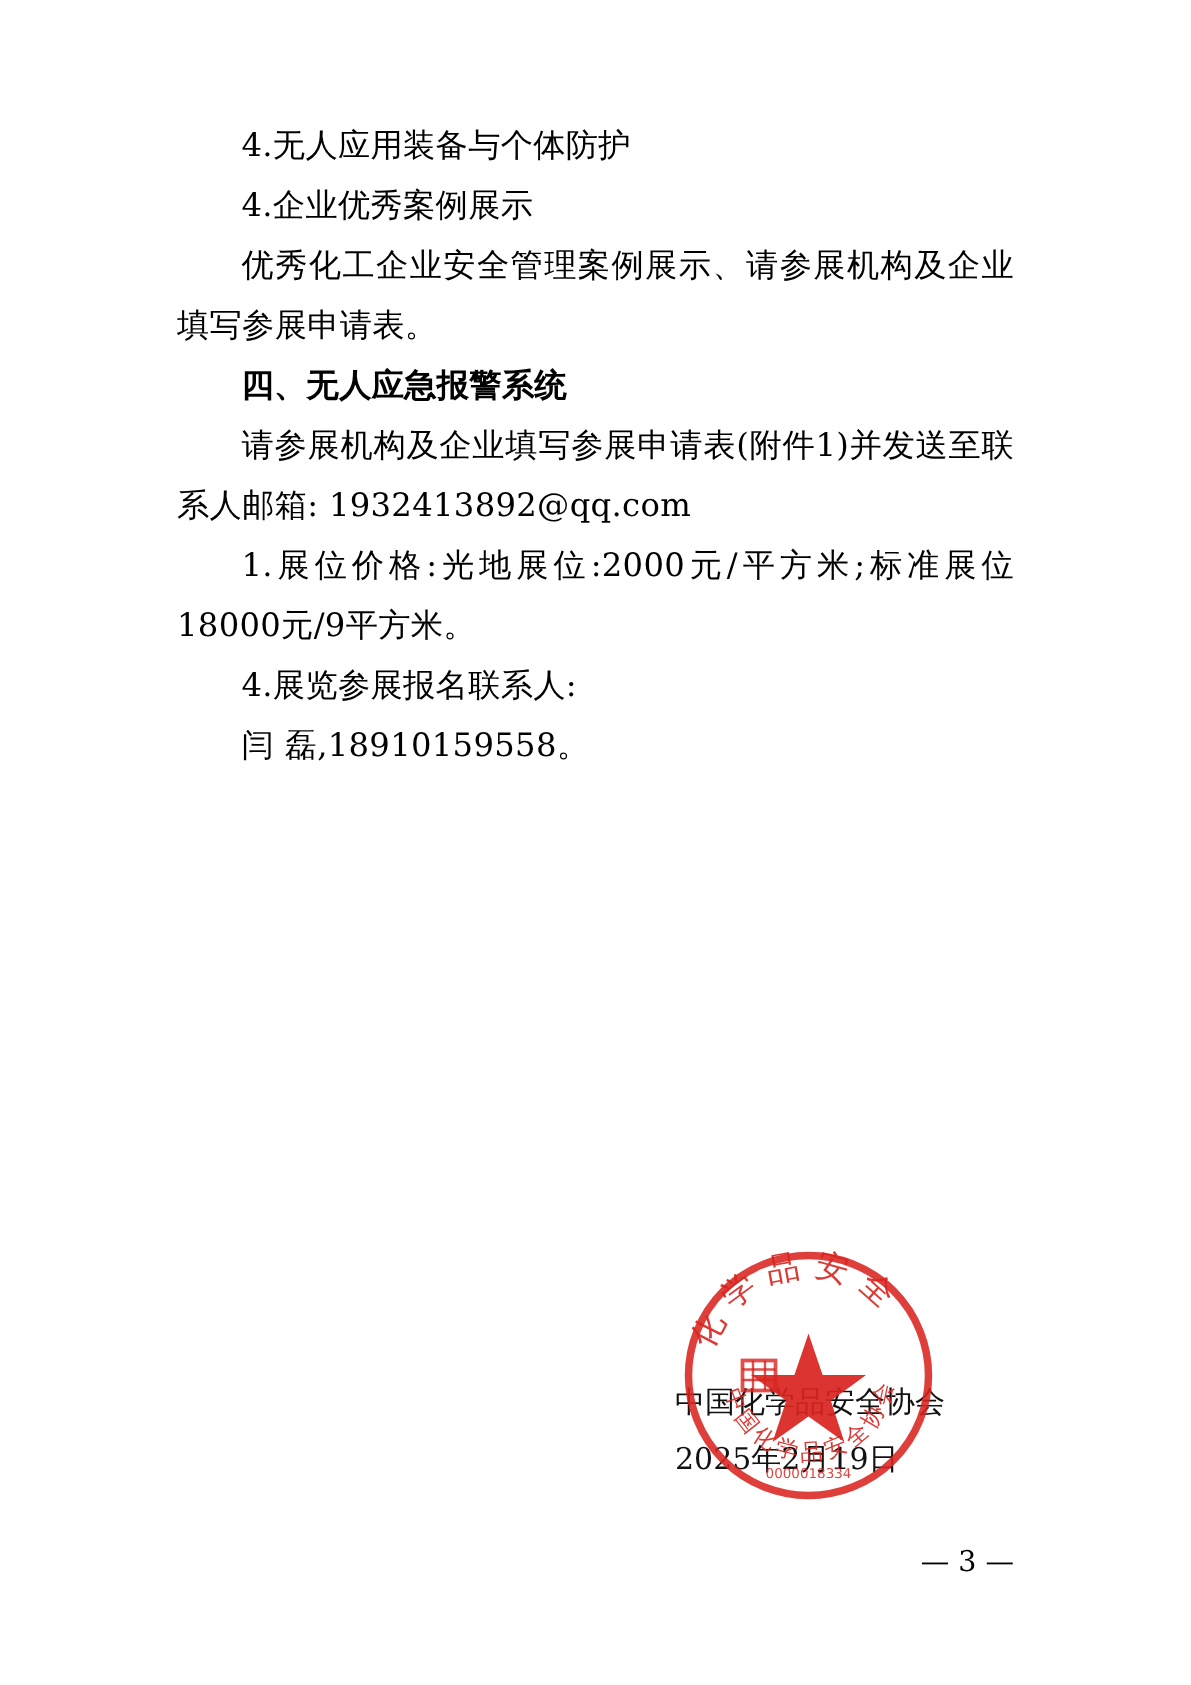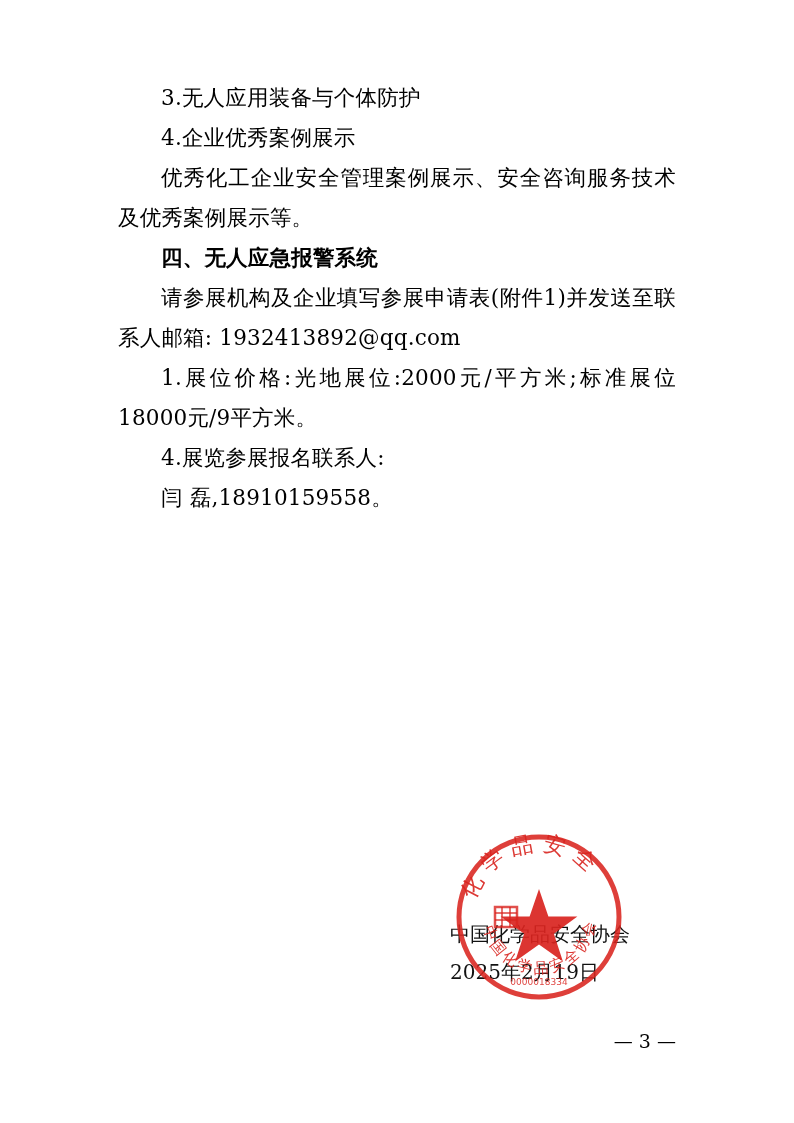--- a/index.html
+++ b/index.html
@@ -70,26 +70,26 @@
     font-size: 19px;
   }
 </style>
 </head>
 <body>
 
 <div class="page">
 
   <div class="content">
 
-    <p class="indent">3.无人应用装备与个体防护</p>
+    <p class="indent">4.无人应用装备与个体防护</p>
 
 
     <p class="indent">4.企业优秀案例展示</p>
 
-    <p class="indent">优秀化工企业安全管理案例展示、安全咨询服务技术及优秀案例展示等。</p>
+    <p class="indent">优秀化工企业安全管理案例展示、请参展机构及企业填写参展申请表。</p>
 
     <p class="indent bold">四、无人应急报警系统</p>
 
     <p class="indent">请参展机构及企业填写参展申请表(附件1)并发送至联系人邮箱: 1932413892@qq.com</p>
 
     <p class="indent">1.展位价格:光地展位:2000元/平方米;标准展位18000元/9平方米。</p>
 
     <p class="indent">4.展览参展报名联系人:</p>
 
 

